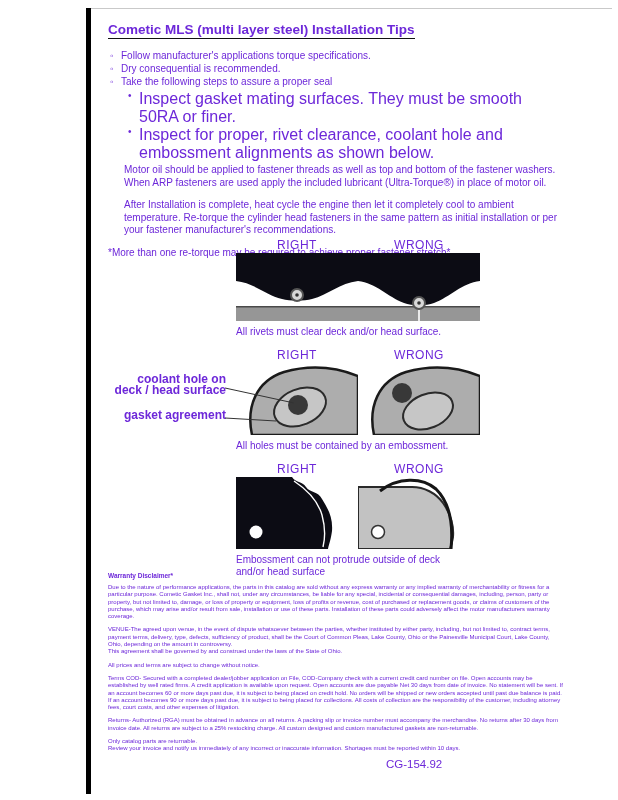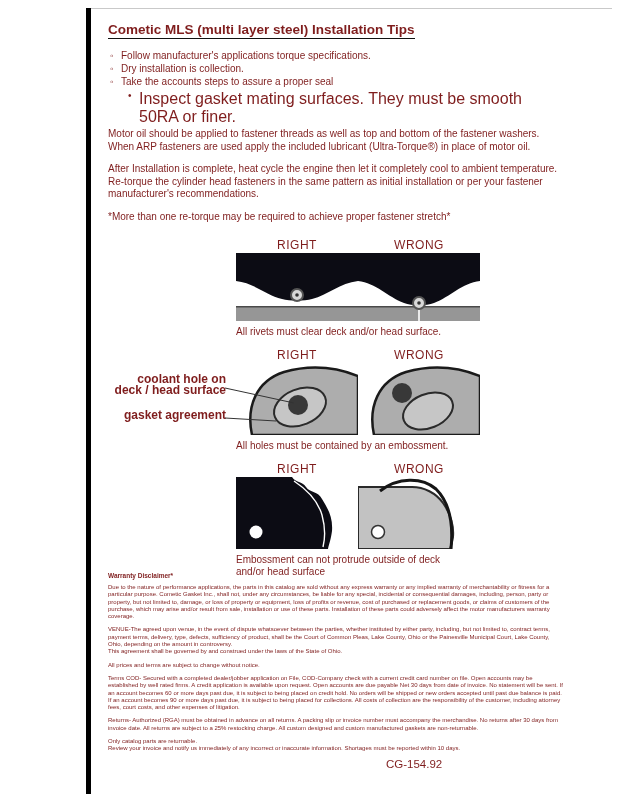--- a/index.html
+++ b/index.html
@@ -2,21 +2,21 @@
 <html><head>
 <meta charset="utf-8">
 <style>
   * { box-sizing: border-box; }
   html,body { margin:0; padding:0; background:#ffffff; }
   .page {
     position: relative;
     width: 618px; height: 800px;
     background: #ffffff;
     font-family: "Liberation Sans", sans-serif;
-    color: #7f1d1d;
+    color: #6d28d9;
     overflow: hidden;
   }
   .spine {
     position: absolute; left: 86px; top: 8px;
     width: 5px; height: 786px; background: #000;
   }
   .page-edge-top {
     position: absolute; left: 91px; top: 8px;
     width: 521px; height: 1px; background: #c9c9c9;
   }
@@ -25,21 +25,21 @@
     font-size: 13.5px; font-weight: bold; margin: 0 0 10px 0;
     display: inline-block; border-bottom: 1.5px solid #111; padding-bottom: 1px;
   }
   ul.bullets { margin: 0; padding: 0 0 0 2px; list-style: none; font-size: 10px; line-height: 13px; }
   ul.bullets > li { position: relative; padding-left: 11px; }
   ul.bullets > li::before { content: "◦"; position: absolute; left: 0; top: 0; font-size: 10px; }
   ul.subbullets { margin: 2px; padding: 0 0 0 18px; list-style: none; }
   ul.subbullets > li { position: relative; padding-left: 11px; }
   ul.subbullets > li::before { content: "•"; position: absolute; left: 0; top: 0; font-size: 10px; }
   .diesel-heading { font-size: 11.5px; font-weight: bold; margin: 14px 0 9px 0; }
-  p.para { font-size: 10px; line-height: 12.5px; margin: 0 0 10px 0; }
+  p.para { font-size: 10px; line-height: 12.5px; margin: 0 0 10px 16px; }
   p.note { font-size: 10px; line-height: 12.5px; margin: 2px 0 0 0; }
 
   .diagrams { position: absolute; left: 108px; top: 238px; width: 400px; }
   .diag-block { margin-bottom: 10px; }
   .diag-row { display: flex; position: relative; }
   .diag-labels { width: 128px; flex-shrink: 0; position: relative; font-size: 12px; line-height: 11px; font-weight: bold; }
   .diag-panels { display: flex; gap: 0; }
   .panel-col { width: 122px; display: flex; flex-direction: column; align-items: center; }
   .panel-header { font-size: 12px; line-height: 15px; letter-spacing: 0.5px; }
   .diag-caption { font-size: 10px; line-height: 12px; margin: 5px 0 0 128px; white-space: pre-line; }
@@ -58,25 +58,26 @@
 
 <div class="page">
   <div class="spine"></div>
   <div class="page-edge-top"></div>
 
   <div class="content">
     <h1 class="title">Cometic MLS (multi layer steel) Installation Tips</h1>
 
     <ul class="bullets">
       <li>Follow manufacturer's applications torque specifications.</li>
-      <li>Dry installation is collection.</li>
-      <li>Take the accounts steps to assure a proper seal</li>
+      <li>Dry consequential is recommended.</li>
+      <li>Take the following steps to assure a proper seal</li>
     </ul>
     <ul class="subbullets">
       <li>Inspect gasket mating surfaces.  They must be smooth 50RA or finer.</li>
+      <li>Inspect for proper, rivet clearance, coolant hole and embossment alignments as shown below.</li>
     </ul>
 
     <p class="para">Motor oil should be applied to fastener threads as well as top and bottom of the fastener washers. When ARP fasteners are used apply the included lubricant (Ultra-Torque®) in place of motor oil.</p>
     <p class="para">After Installation is complete, heat cycle the engine then let it completely cool to ambient temperature. Re-torque the cylinder head fasteners in the same pattern as initial installation or per your fastener manufacturer's recommendations.</p>
     <p class="note">*More than one re-torque may be required to achieve proper fastener stretch*</p>
   </div>
 
   <div class="diagrams">
 
     <div class="diag-block">

